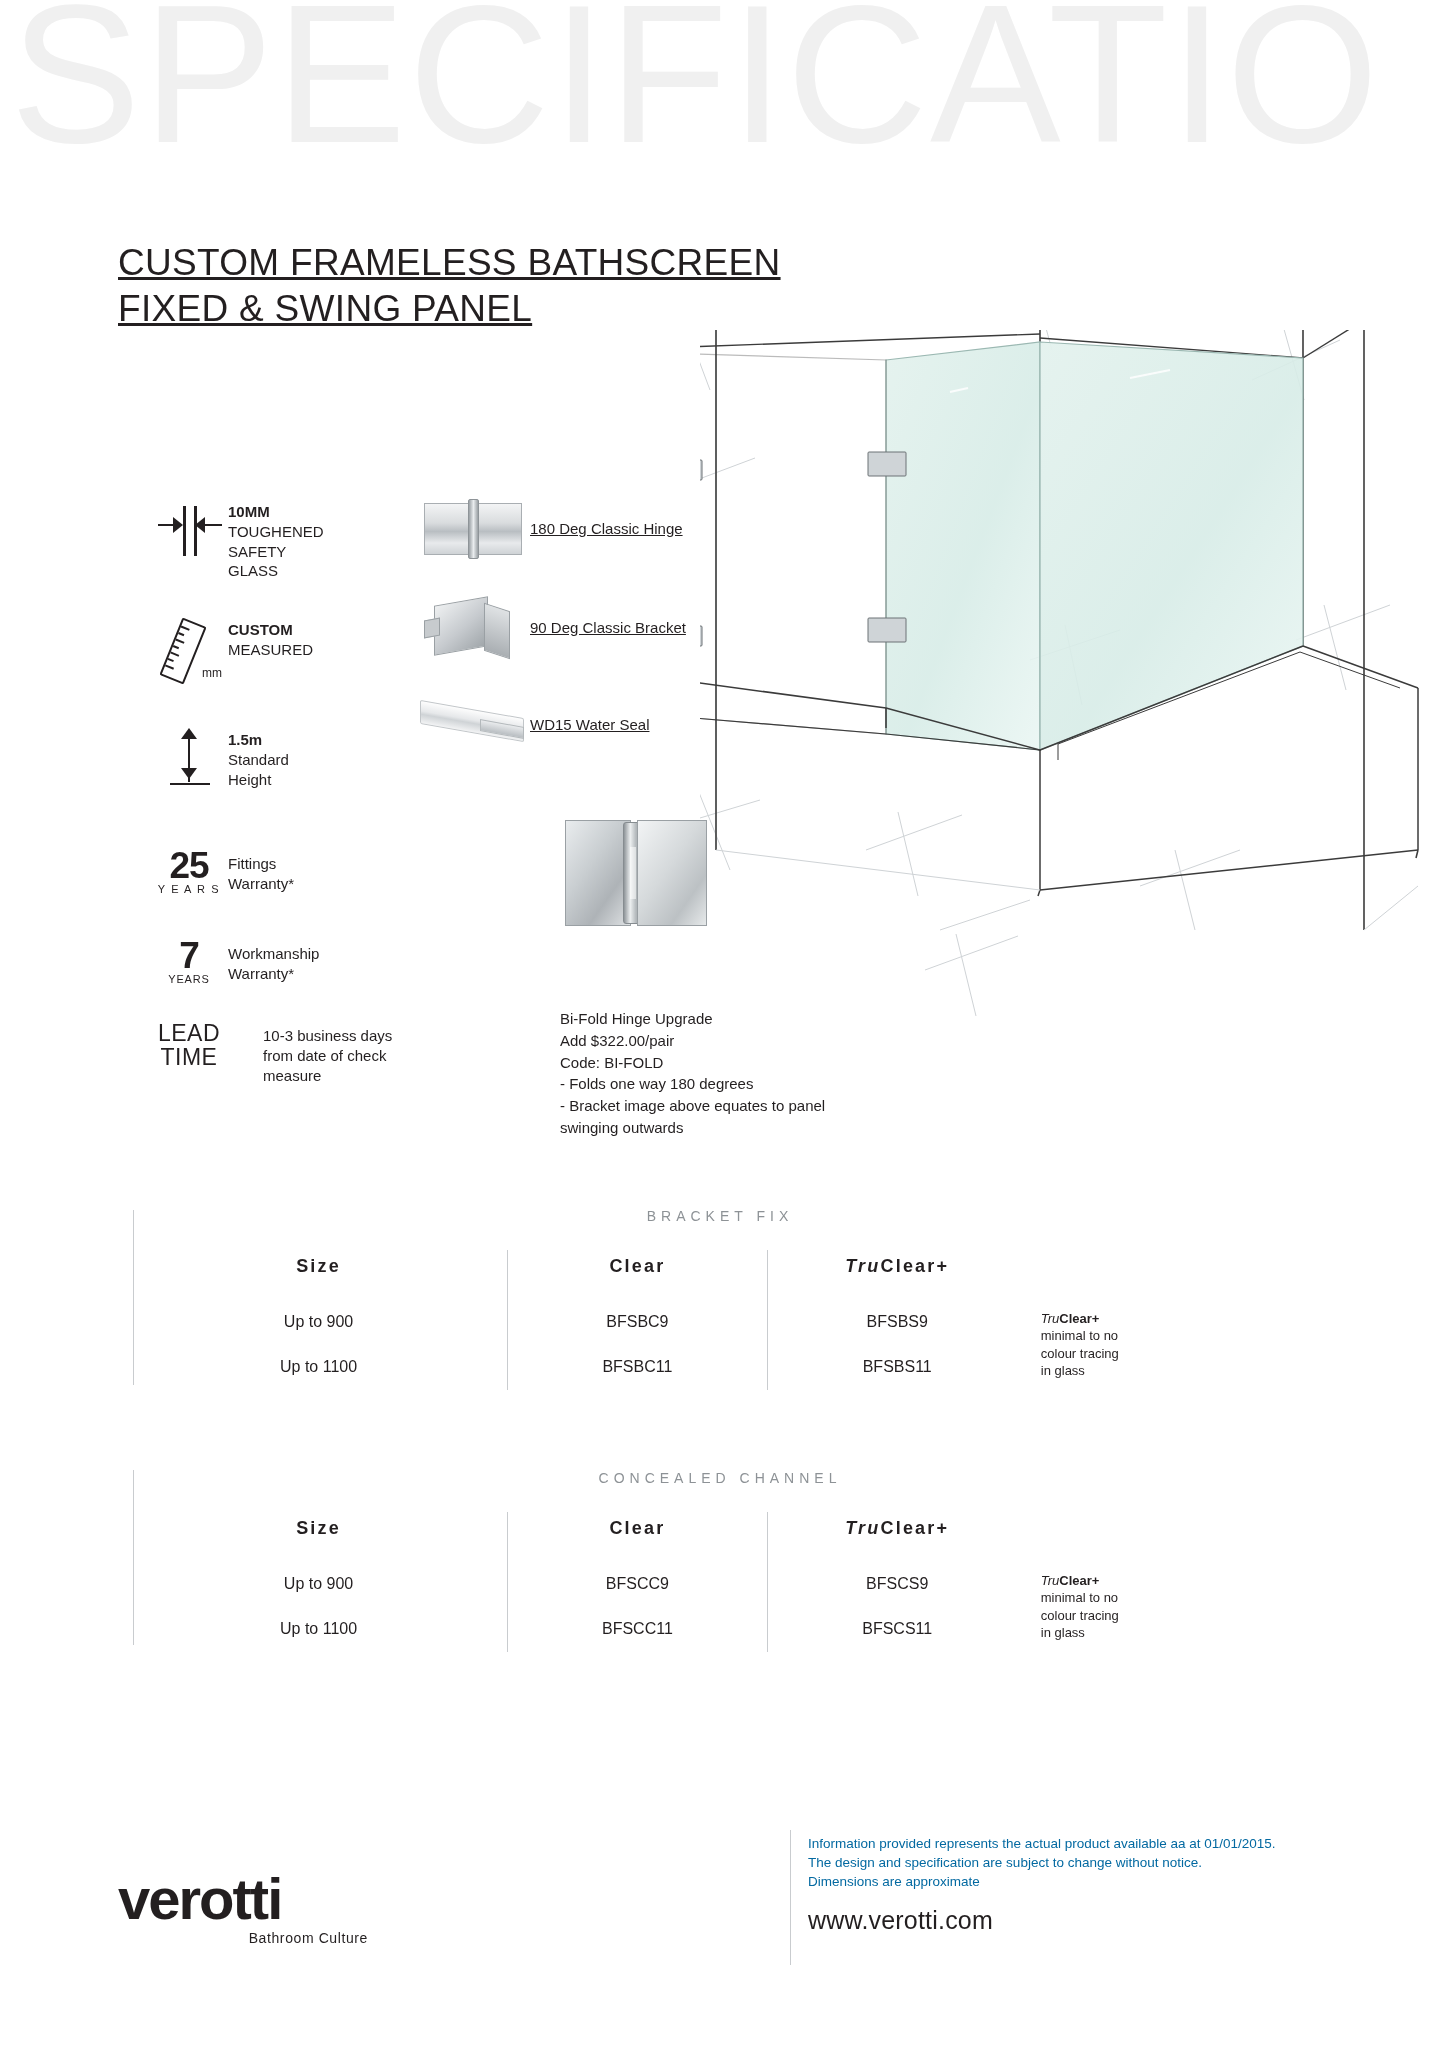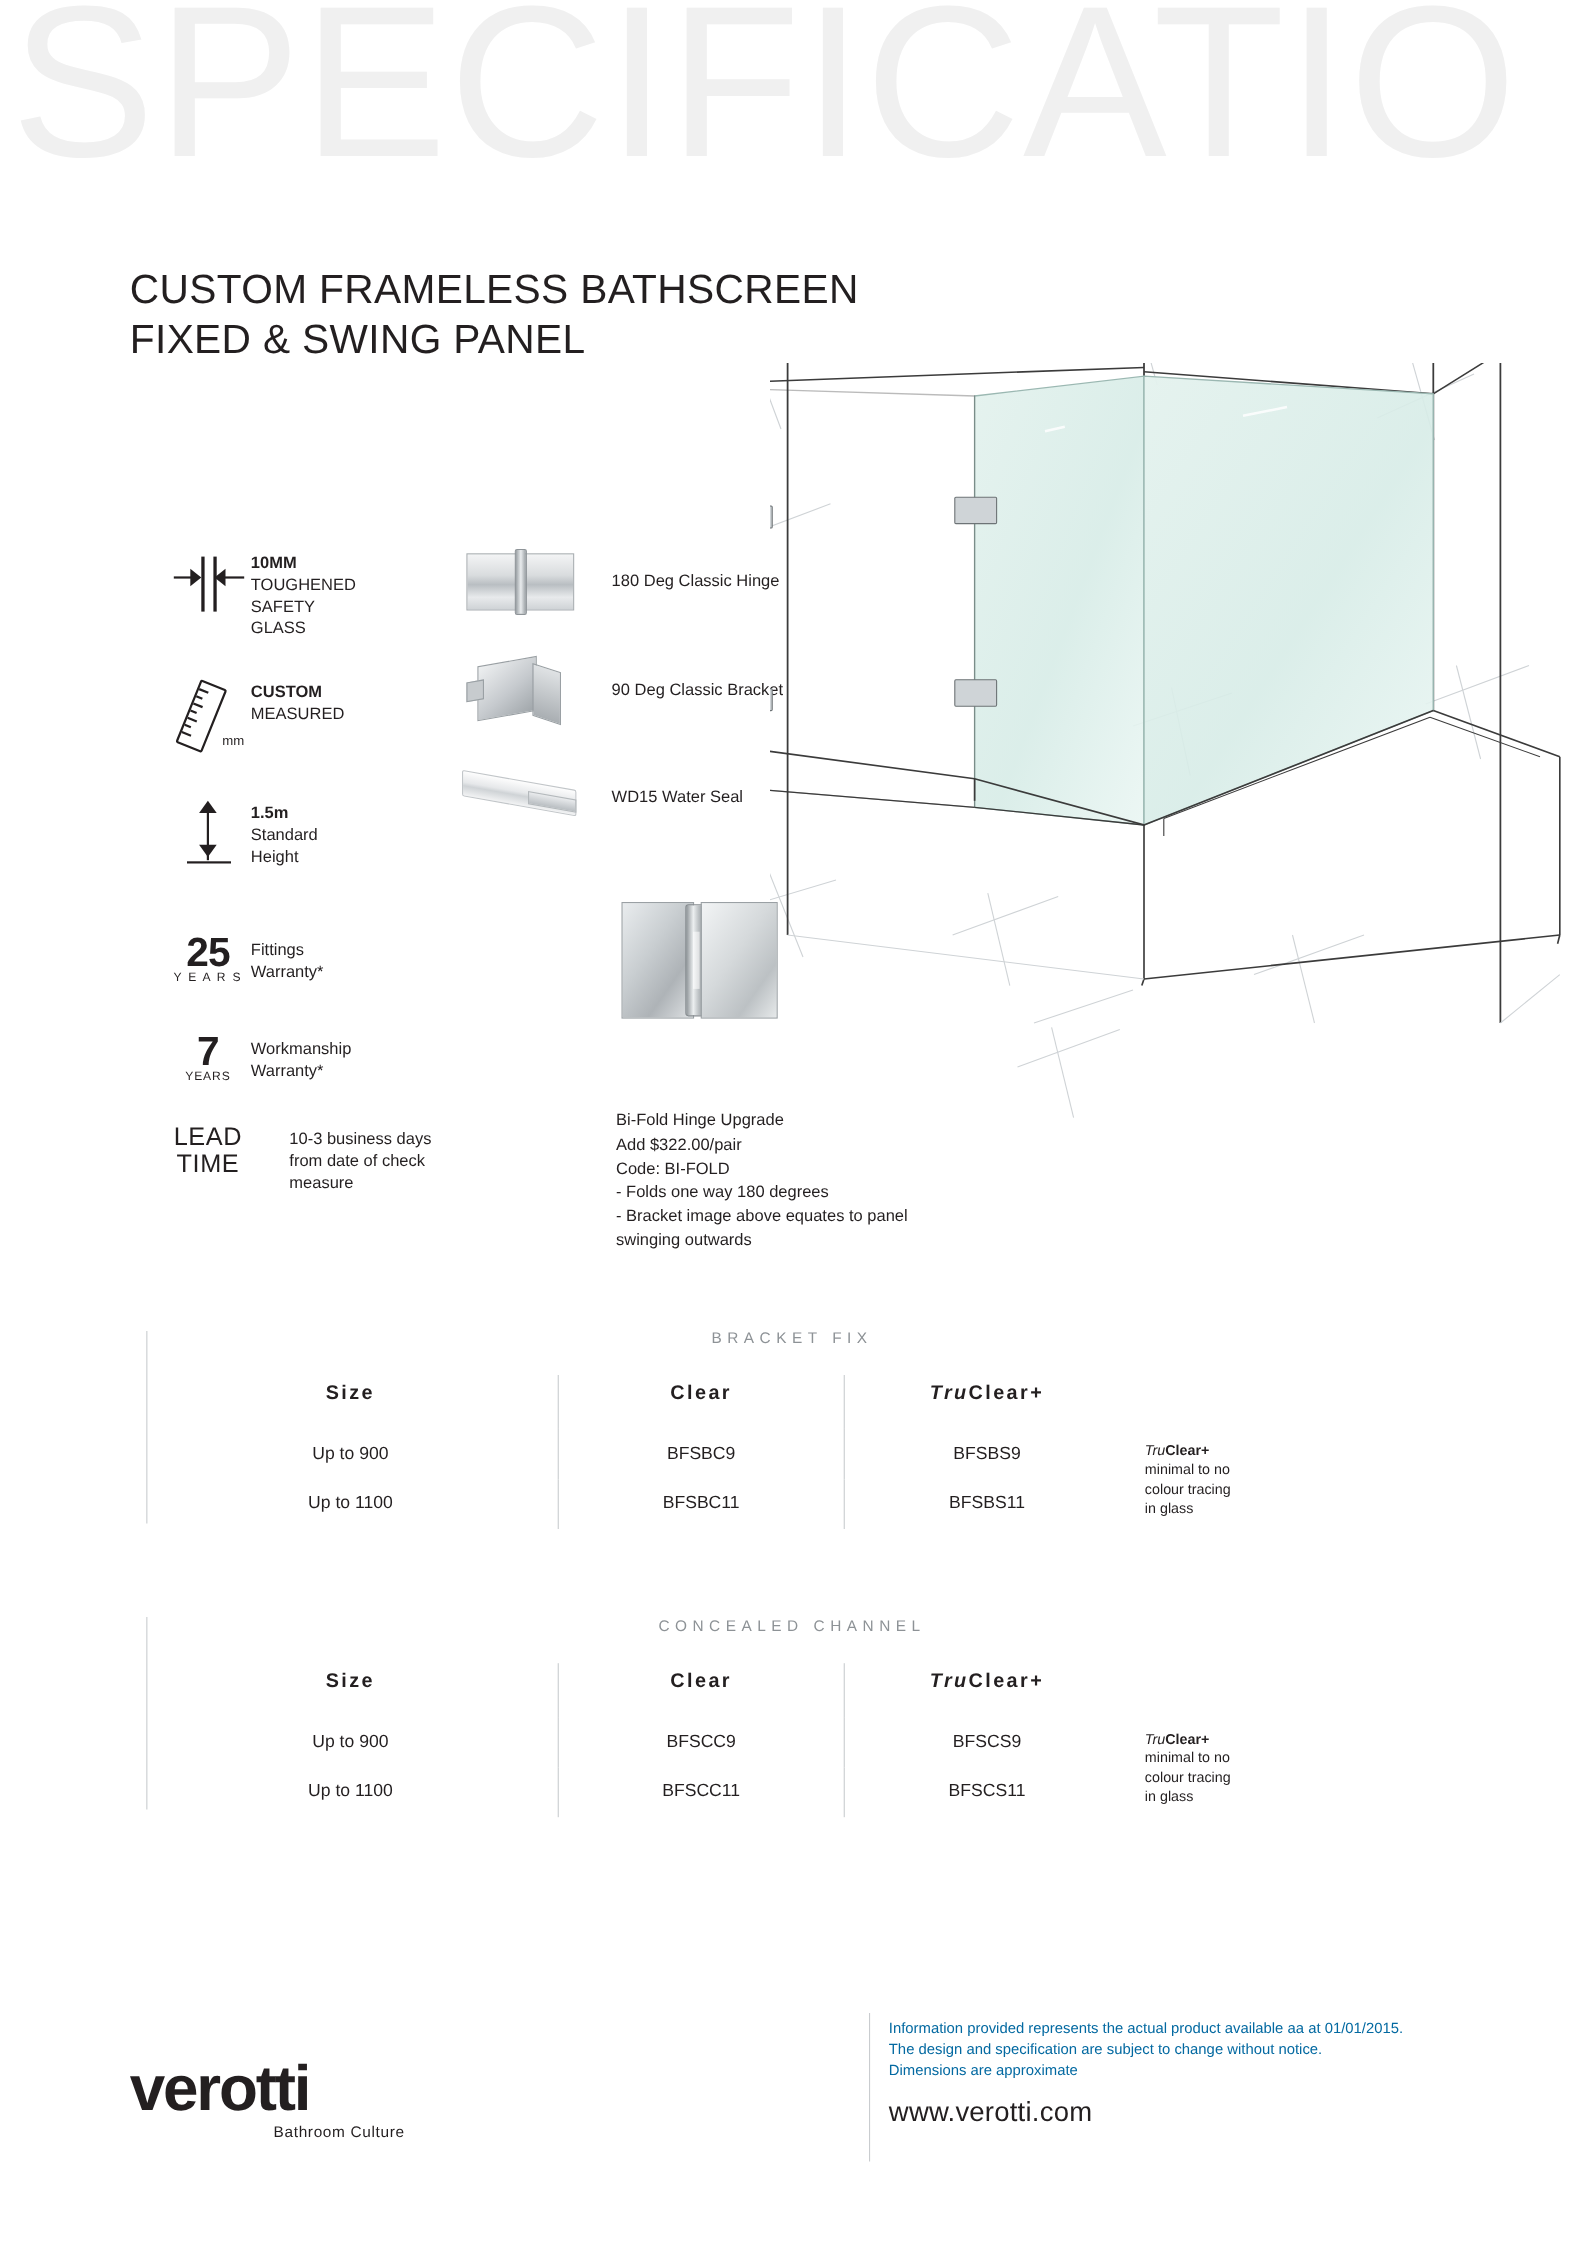--- a/index.html
+++ b/index.html
@@ -33,20 +33,21 @@
   
   .title-block {
     position: absolute;
     top: 240px;
     left: 118px;
     font-weight: 300;
     font-size: 37px;
     line-height: 1.25;
     letter-spacing: 0.3px;
     color: #231f20;
+    text-decoration: underline;
   }
   .title-block div { white-space: nowrap; }
 
   
   .features {
     position: absolute;
     left: 150px;
     top: 500px;
     width: 260px;
   }
@@ -139,22 +140,23 @@
   .hardware {
     position: absolute;
     left: 420px;
     top: 495px;
     width: 360px;
   }
   .hw-row { position: absolute; display: flex; align-items: center; }
   .hw-label {
     font-size: 15px;
     color: #231f20;
-    margin-left: 32px;
+    margin-left: 6px;
     white-space: nowrap;
+    text-decoration: underline;
   }
   .hw-img { position: relative; }
 
   
   .hinge180 {
     width: 104px; height: 66px; position: relative;
   }
   .hinge180 .plate {
     position: absolute; top: 8px; height: 50px;
     background: linear-gradient(180deg,#f3f4f5 0%, #d9dcde 38%, #b9bec2 55%, #e8eaec 78%, #cfd3d6 100%);

